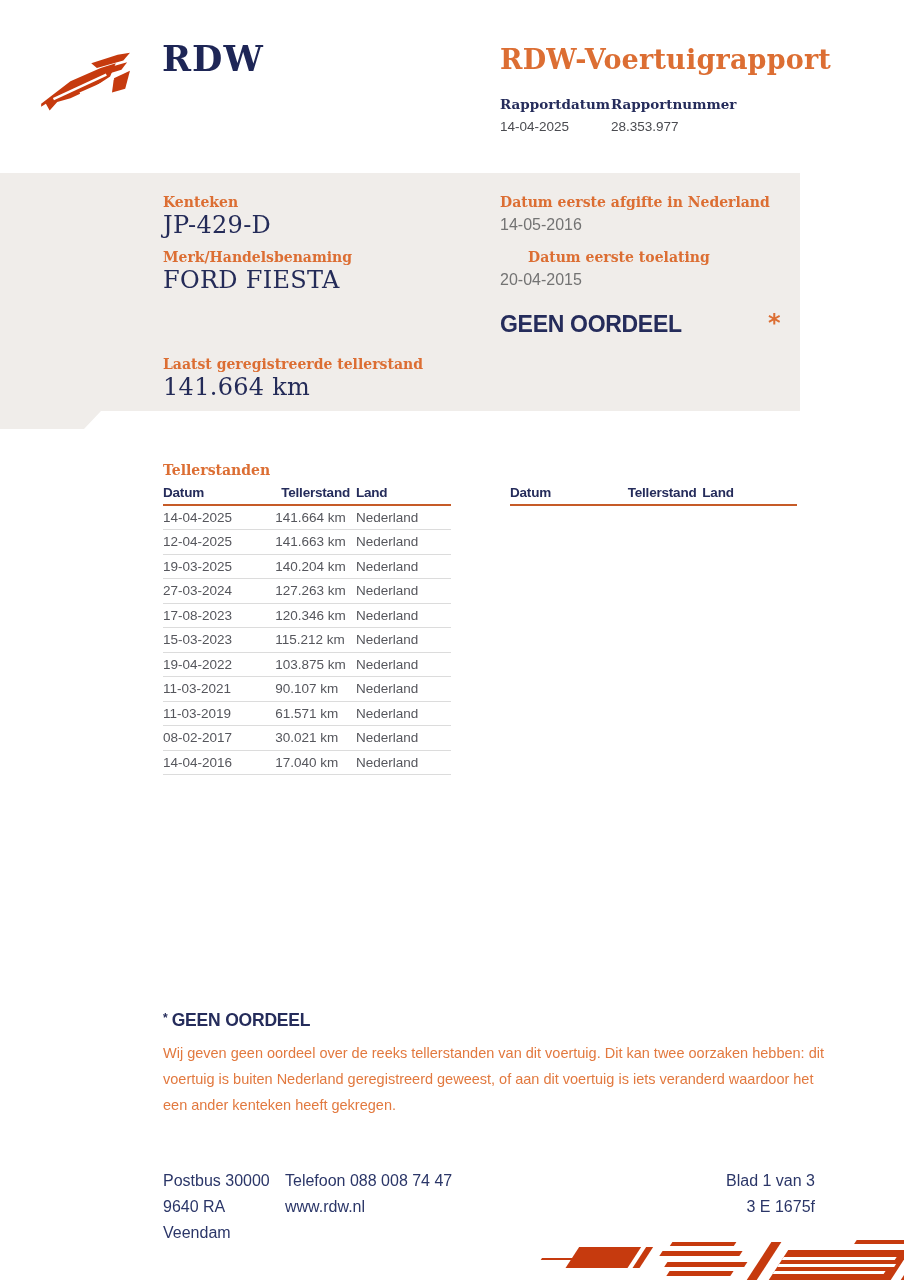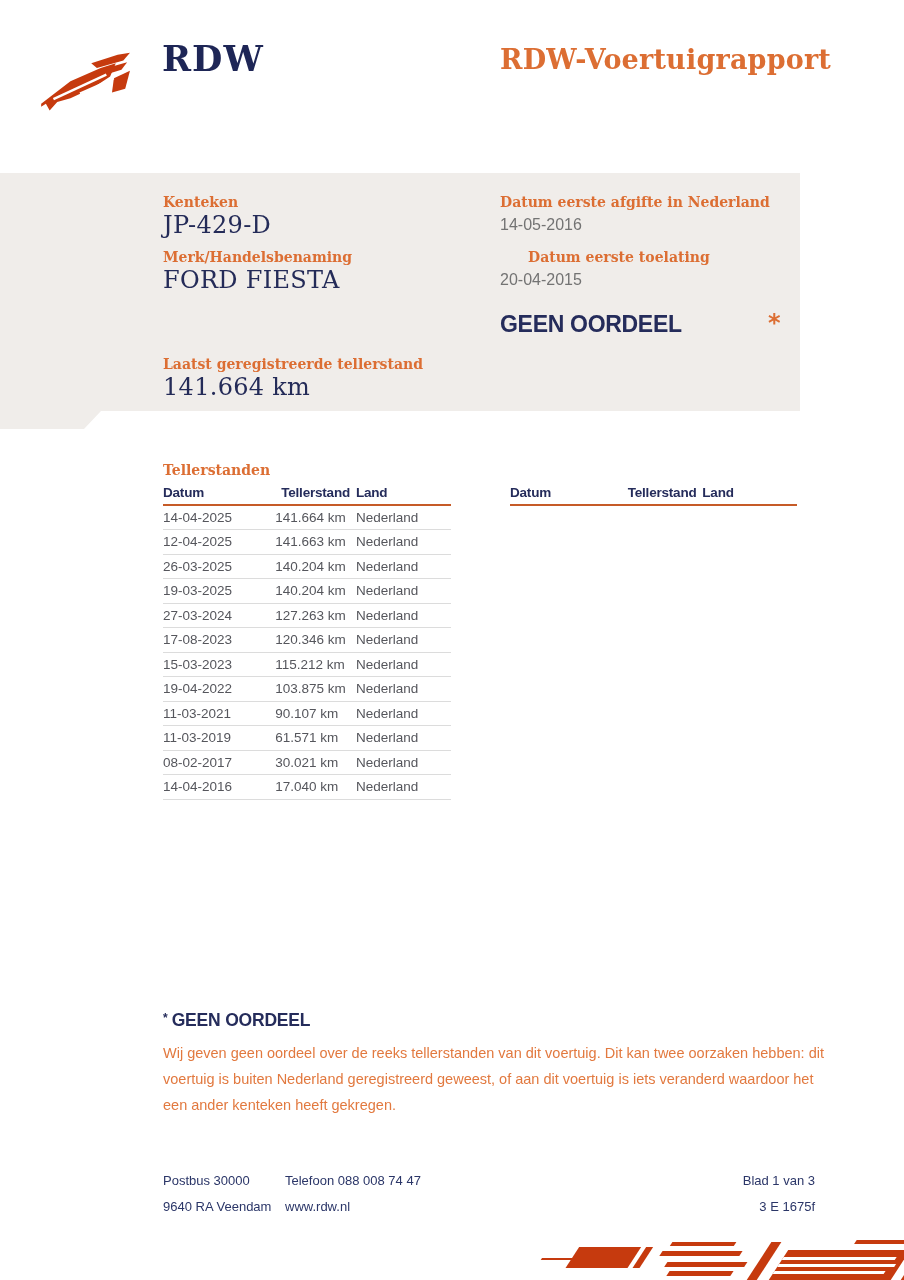--- a/index.html
+++ b/index.html
@@ -73,21 +73,21 @@
 
   
   .note { position:absolute; left:163px; top:1010px; width:668px; }
   .note-head { display:flex; align-items:flex-start; }
   .note-star { font-size:12px; font-weight:bold; color:#252C5B; margin:1px 4px 0 0; }
   .note-title { font-size:17.5px; font-weight:bold; color:#252C5B; letter-spacing:-0.2px; }
   .note-body { margin-top:9px; font-size:14.5px; line-height:26px; color:#E2793F; }
 
   
   .footer { position:absolute; left:163px; top:1168px; width:652px; }
-  .footer-row { display:flex; line-height:26px; font-size:13px; color:#2B3668; }
+  .footer-row { display:flex; line-height:26px; font-size:16px; color:#2B3668; }
   .f-col1 { width:122px; }
   .f-col2 { flex:1; }
   .f-col3 { text-align:right; }
 
   
   .stripes-svg { position:absolute; right:0; bottom:0; width:392px; height:42px; }
 </style>
 </head>
 <body>
 
@@ -98,20 +98,30 @@
     <polygon fill="#C63A0E" points="56,14 84,5 97,3 90,11 62,19"></polygon>
     <polygon fill="#C63A0E" points="66,21 94,13 88,21 68,27"></polygon>
     <polygon fill="#C63A0E" points="80,30 97,22 92,41 78,45"></polygon>
     <line x1="16" y1="52" x2="72" y2="26" stroke="#ffffff" stroke-width="2.6"></line>
     <line x1="44" y1="46" x2="80" y2="30" stroke="#ffffff" stroke-width="2"></line>
   </svg>
   <div class="logo-word">RDW</div>
 
   <div class="doc-title">RDW-Voertuigrapport</div>
 
+  <div class="report-meta">
+    <div class="meta-col1">
+      <div class="meta-label">Rapportdatum</div>
+      <div class="meta-value">14-04-2025</div>
+    </div>
+    <div>
+      <div class="meta-label">Rapportnummer</div>
+      <div class="meta-value">28.353.977</div>
+    </div>
+  </div>
 
   <div class="panel">
     <div class="pos field-label" style="left:163px; top:21px;">Kenteken</div>
     <div class="pos value-large" style="left:163px; top:38px;">JP-429-D</div>
     <div class="pos field-label" style="left:163px; top:76px;">Merk/Handelsbenaming</div>
     <div class="pos value-large" style="left:163px; top:93px;">FORD FIESTA</div>
     <div class="pos field-label" style="left:163px; top:183px;">Laatst geregistreerde tellerstand</div>
     <div class="pos value-large" style="left:163px; top:200px;">141.664 km</div>
 
     <div class="pos field-label" style="left:500px; top:21px;">Datum eerste afgifte in Nederland</div>
@@ -135,25 +145,20 @@
       </thead>
       <tbody>
           <tr>
             <td class="col-datum">14-04-2025</td>
             <td class="col-tellerstand">141.664 km</td>
             <td class="col-land">Nederland</td>
           </tr>
           <tr>
             <td class="col-datum">12-04-2025</td>
             <td class="col-tellerstand">141.663 km</td>
-            <td class="col-land">Nederland</td>
-          </tr>
-          <tr>
-            <td class="col-datum">26-03-2025</td>
-            <td class="col-tellerstand">140.204 km</td>
             <td class="col-land">Nederland</td>
           </tr>
           <tr>
             <td class="col-datum">19-03-2025</td>
             <td class="col-tellerstand">140.204 km</td>
             <td class="col-land">Nederland</td>
           </tr>
           <tr>
             <td class="col-datum">27-03-2024</td>
             <td class="col-tellerstand">127.263 km</td>

